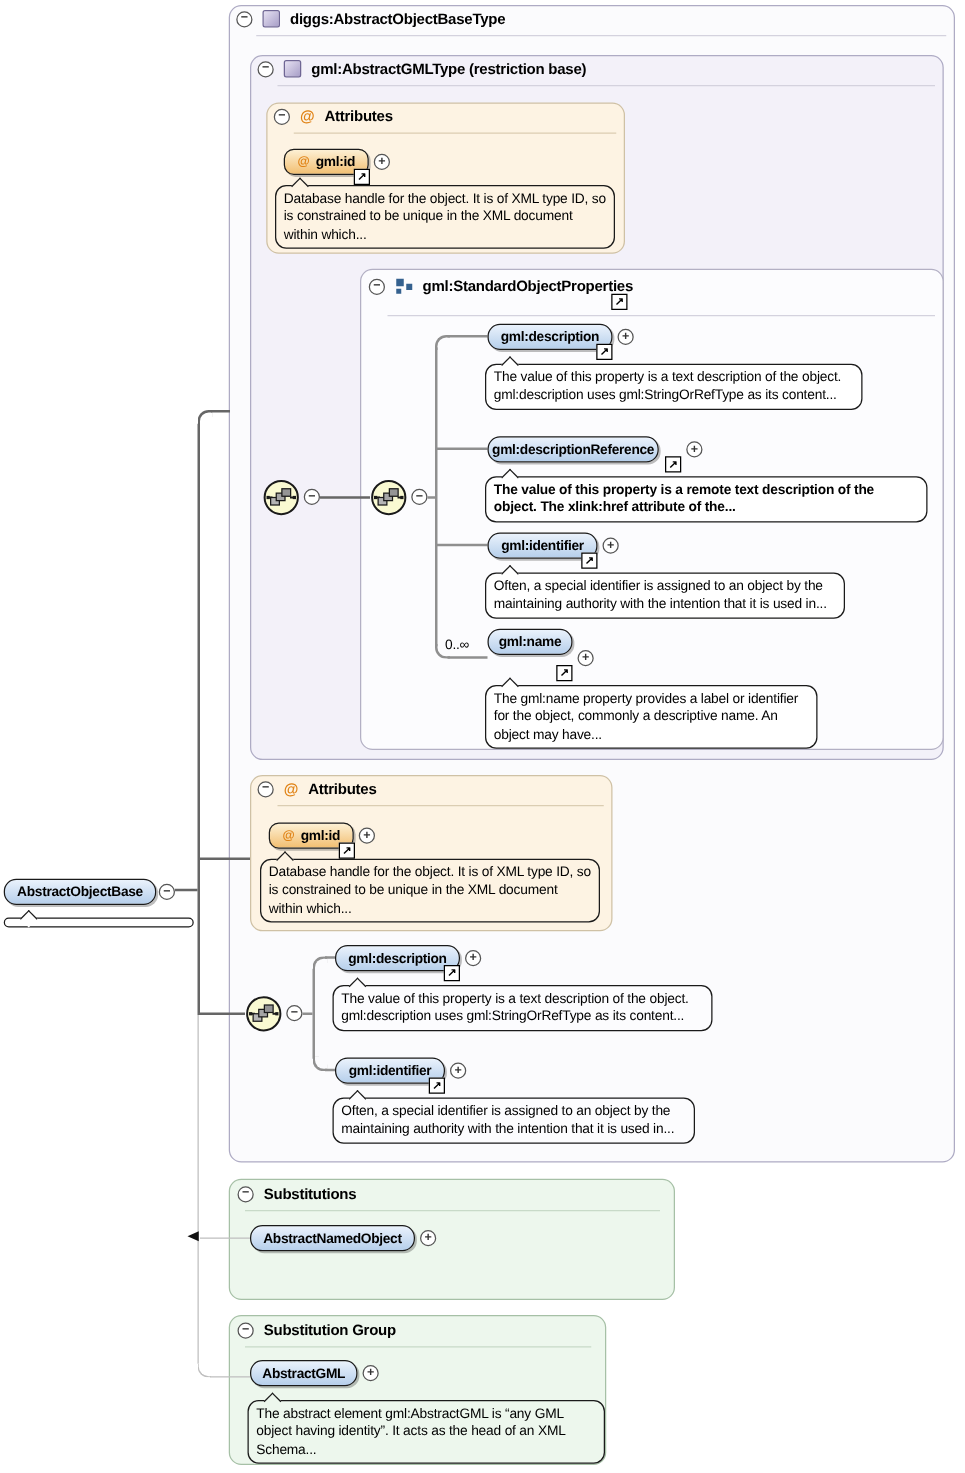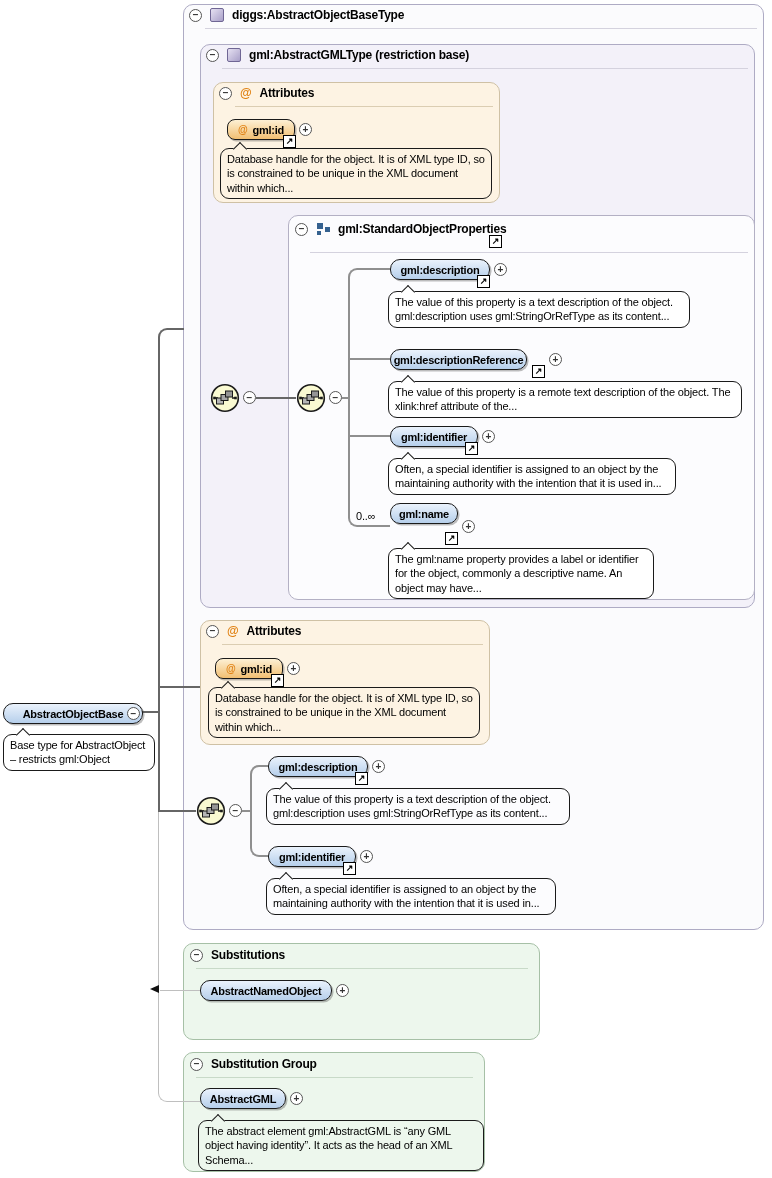--- a/index.html
+++ b/index.html
@@ -170,21 +170,21 @@
   <div class="circle-btn" style="left:494px;top:263px;">+</div>
   <div class="link-icon" style="left:477px;top:275px;">↗</div>
   <div class="annotation ann-white" style="left:388px;top:291px;width:302px;">
     <span class="notch"></span>
     <span class="ann-text">The value of this property is a text description of the object. gml:description uses gml:StringOrRefType as its content...</span>
   </div>
 
   <div class="pill blue" style="left:390px;top:349px;width:137px;">gml:descriptionReference</div>
   <div class="circle-btn" style="left:549px;top:353px;">+</div>
   <div class="link-icon" style="left:532px;top:365px;">↗</div>
-  <div class="annotation ann-white" style="left:388px;top:381px;width:354px;">
+  <div class="annotation ann-white" style="left:388px;top:381px;width:354px;font-weight:bold;">
     <span class="notch"></span>
     <span class="ann-text">The value of this property is a remote text description of the object. The xlink:href attribute of the...</span>
   </div>
 
   <div class="pill blue" style="left:390px;top:426px;width:88px;">gml:identifier</div>
   <div class="circle-btn" style="left:482px;top:430px;">+</div>
   <div class="link-icon" style="left:465px;top:442px;">↗</div>
   <div class="annotation ann-white" style="left:388px;top:458px;width:288px;">
     <span class="notch"></span>
     <span class="ann-text">Often, a special identifier is assigned to an object by the maintaining authority with the intention that it is used in...</span>
@@ -242,25 +242,24 @@
   </div>
 
   <div class="pill blue" style="left:268px;top:846px;width:88px;">gml:identifier</div>
   <div class="circle-btn" style="left:360px;top:850px;">+</div>
   <div class="link-icon" style="left:343px;top:862px;">↗</div>
   <div class="annotation" style="left:266px;top:878px;width:290px;">
     <span class="notch"></span>
     <span class="ann-text">Often, a special identifier is assigned to an object by the maintaining authority with the intention that it is used in...</span>
   </div>
 
-  <div class="pill blue" style="left:3px;top:703px;width:140px;">AbstractObjectBase</div>
+  <div class="pill blue" style="left:3px;top:703px;width:122px;">AbstractObjectBase</div>
   <div class="circle-btn" style="left:127px;top:707px;">−</div>
   <div class="annotation ann-white" style="left:3px;top:734px;width:152px;">
     <span class="notch"></span>
-    <span class="ann-text">Base type for AbstractObject – restricts gml:Object</span>
   </div>
 
   <div class="box-header" style="left:190px;top:947px;">
     <span class="circle-btn hdr-btn">−</span>
     <span>Substitutions</span>
   </div>
   <div class="sep green-sep" style="left:196px;top:968px;width:332px;"></div>
   <div class="pill blue" style="left:200px;top:980px;width:132px;">AbstractNamedObject</div>
   <div class="circle-btn" style="left:336px;top:984px;">+</div>
 

